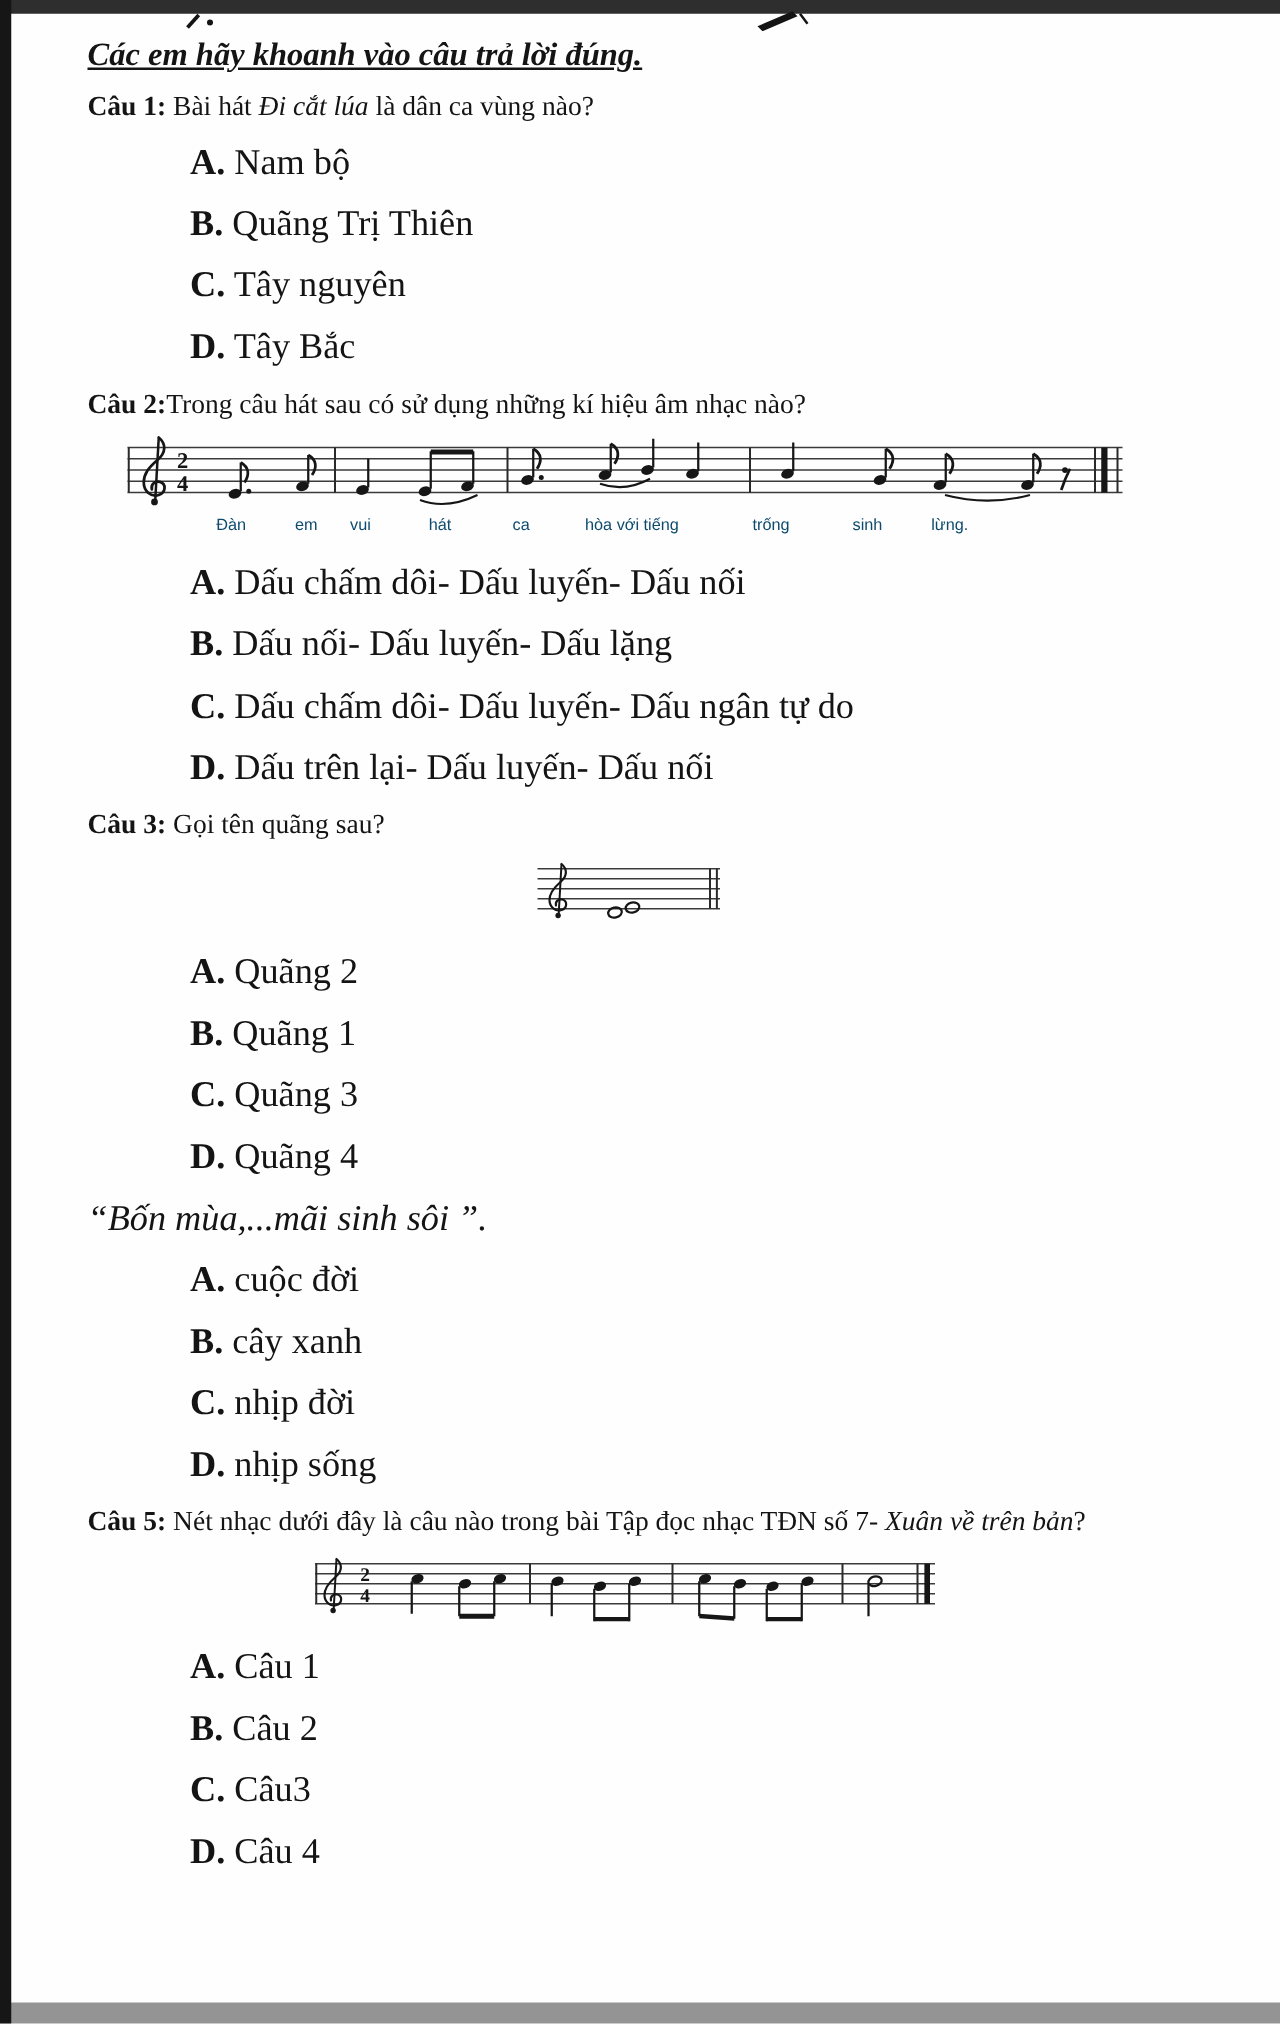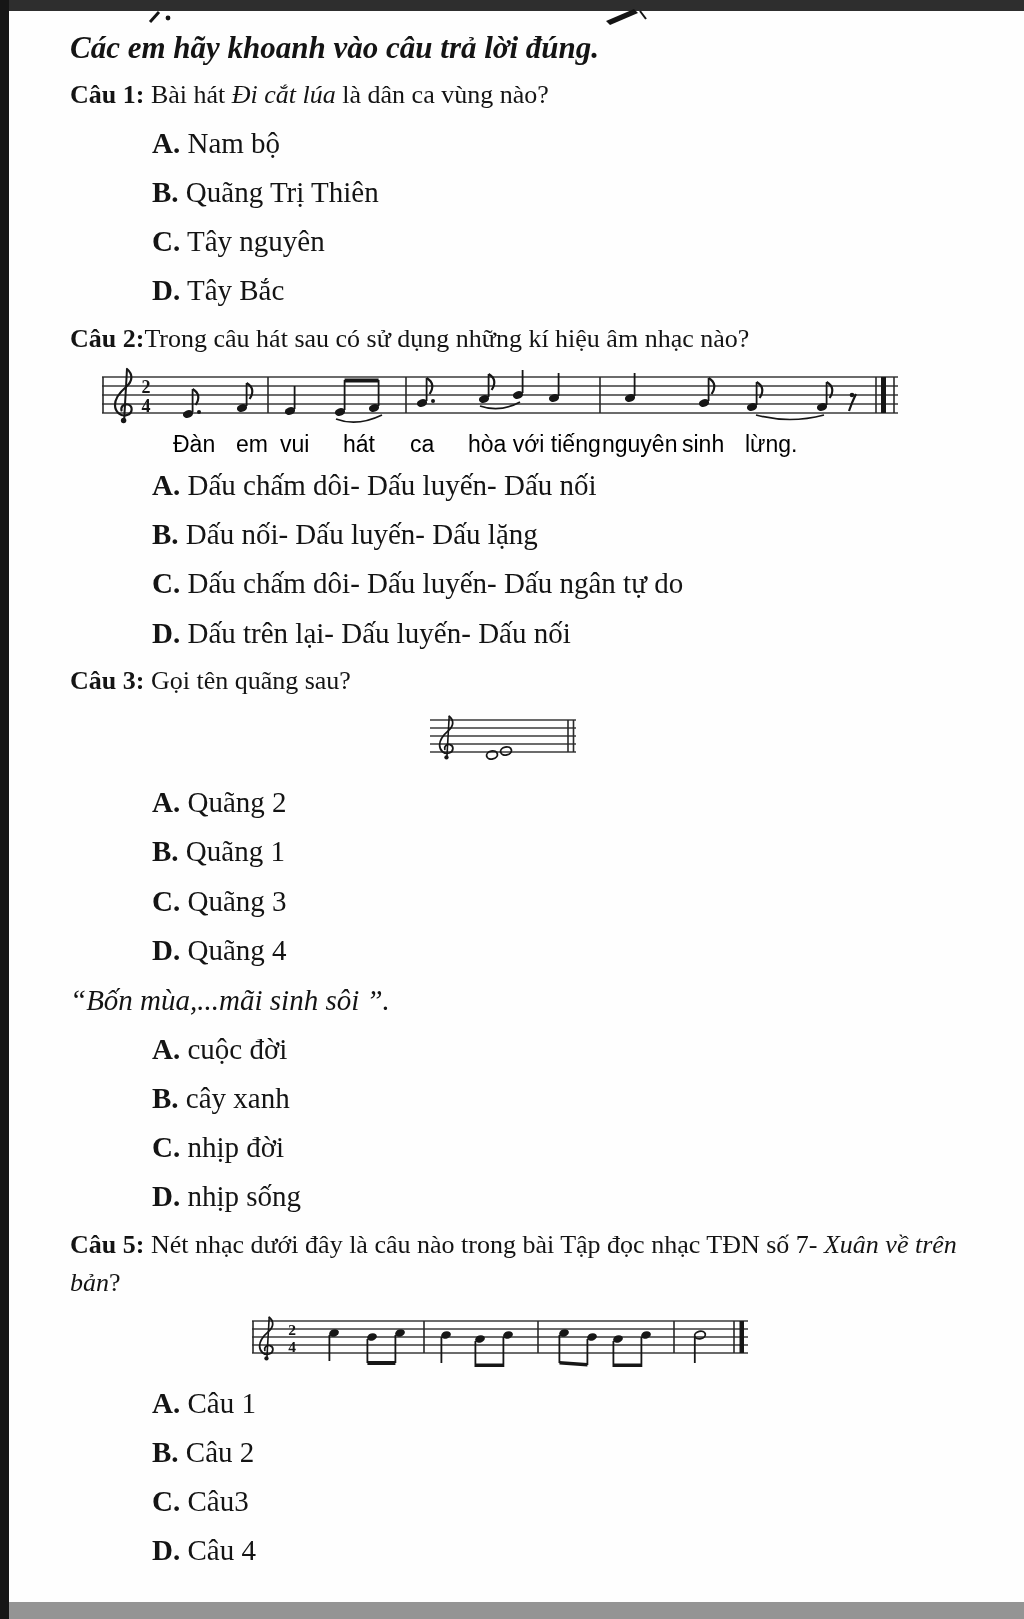--- a/index.html
+++ b/index.html
@@ -9,22 +9,22 @@
     background:#fefefe; overflow:hidden;
     font-family:"Liberation Serif","DejaVu Serif",serif; color:#141414;
   }
   .top-edge   { position:absolute; left:0; top:0; width:1024px; height:11px; background:#2e2e2e; }
   .left-edge  { position:absolute; left:0; top:0; width:9px; height:1619px; background:#161616; z-index:5; }
   .bottom-edge{ position:absolute; left:0; bottom:0; width:1024px; height:17px; background:#949494; }
   .fragment { position:absolute; z-index:2; }
 
   .content { position:absolute; left:70px; top:18px; width:900px; }
 
-  .instruction { font-size:31px; font-weight:bold; font-style:italic; margin:8px 0 6px 0; line-height:1.4; }
-  .q  { font-size:26px; margin:7px 0; line-height:1.48; }
+  .instruction { font-size:26px; font-weight:bold; font-style:italic; margin:8px 0 6px 0; line-height:1.4;text-decoration:underline; }
+  .q  { font-size:22px; margin:7px 0; line-height:1.48; }
   .q b { font-weight:bold; }
   .q i { font-style:italic; }
   .quote-line { font-size:29px; font-style:italic; margin:4px 0 6px 0; line-height:1.45; }
   .options { margin-left:70px; }
   .opt { font-size:29px; margin:8px 12px; line-height:1.42; }
   .opt b { font-weight:bold; }
 
   .music-block { position:relative; }
   .music-q2 { margin:6px 0 2px 30px; width:800px; }
   .music-q3 { margin:10px 0 6px 358px; width:150px; }
@@ -36,21 +36,21 @@
   .stem { stroke:#161616; stroke-width:1.8; }
   .flag, .slur { stroke:#161616; fill:none; }
   .flag { stroke-width:2.2; }
   .slur { stroke-width:1.7; }
   .head { fill:#161616; }
   .openhead { fill:none; stroke:#161616; stroke-width:1.8; }
   .beam { fill:#161616; }
   .ts { font-family:"Liberation Serif","DejaVu Serif",serif; font-weight:bold; font-size:18px; fill:#161616; text-anchor:middle; }
   .ts-small { font-size:15.5px; }
 
-  .lyrics { position:relative; height:26px; width:800px; font-family:"Liberation Sans","DejaVu Sans",sans-serif; font-size:23px; color:#000000; }
+  .lyrics { position:relative; height:26px; width:800px; font-family:"Liberation Sans","DejaVu Sans",sans-serif; font-size:13px; color:#0c4a6e; }
   .lyrics span { position:absolute; top:0; white-space:nowrap; }
 </style>
 </head>
 <body>
 
 <div class="page">
 
   <svg width="0" height="0" style="position:absolute" aria-hidden="true">
     <defs>
       <g id="clef">
@@ -165,21 +165,21 @@
           <line class="barline" x1="794" y1="12" x2="794" y2="48"></line>
         </g>
       </svg>
       <div class="lyrics">
         <span style="left:73px">Đàn</span>
         <span style="left:136px">em</span>
         <span style="left:180px">vui</span>
         <span style="left:243px">hát</span>
         <span style="left:310px">ca</span>
         <span style="left:368px">hòa với tiếng</span>
-        <span style="left:502px">nguyên</span>
+        <span style="left:502px">trống</span>
         <span style="left:582px">sinh</span>
         <span style="left:645px">lừng.</span>
       </div>
     </div>
 
     <div class="options">
       <p class="opt"><b>A.</b><span> Dấu chấm dôi- Dấu luyến- Dấu nối</span></p>
       <p class="opt"><b>B.</b><span> Dấu nối- Dấu luyến- Dấu lặng</span></p>
       <p class="opt"><b>C.</b><span> Dấu chấm dôi- Dấu luyến- Dấu ngân tự do</span></p>
       <p class="opt"><b>D.</b><span> Dấu trên lại- Dấu luyến- Dấu nối</span></p>

